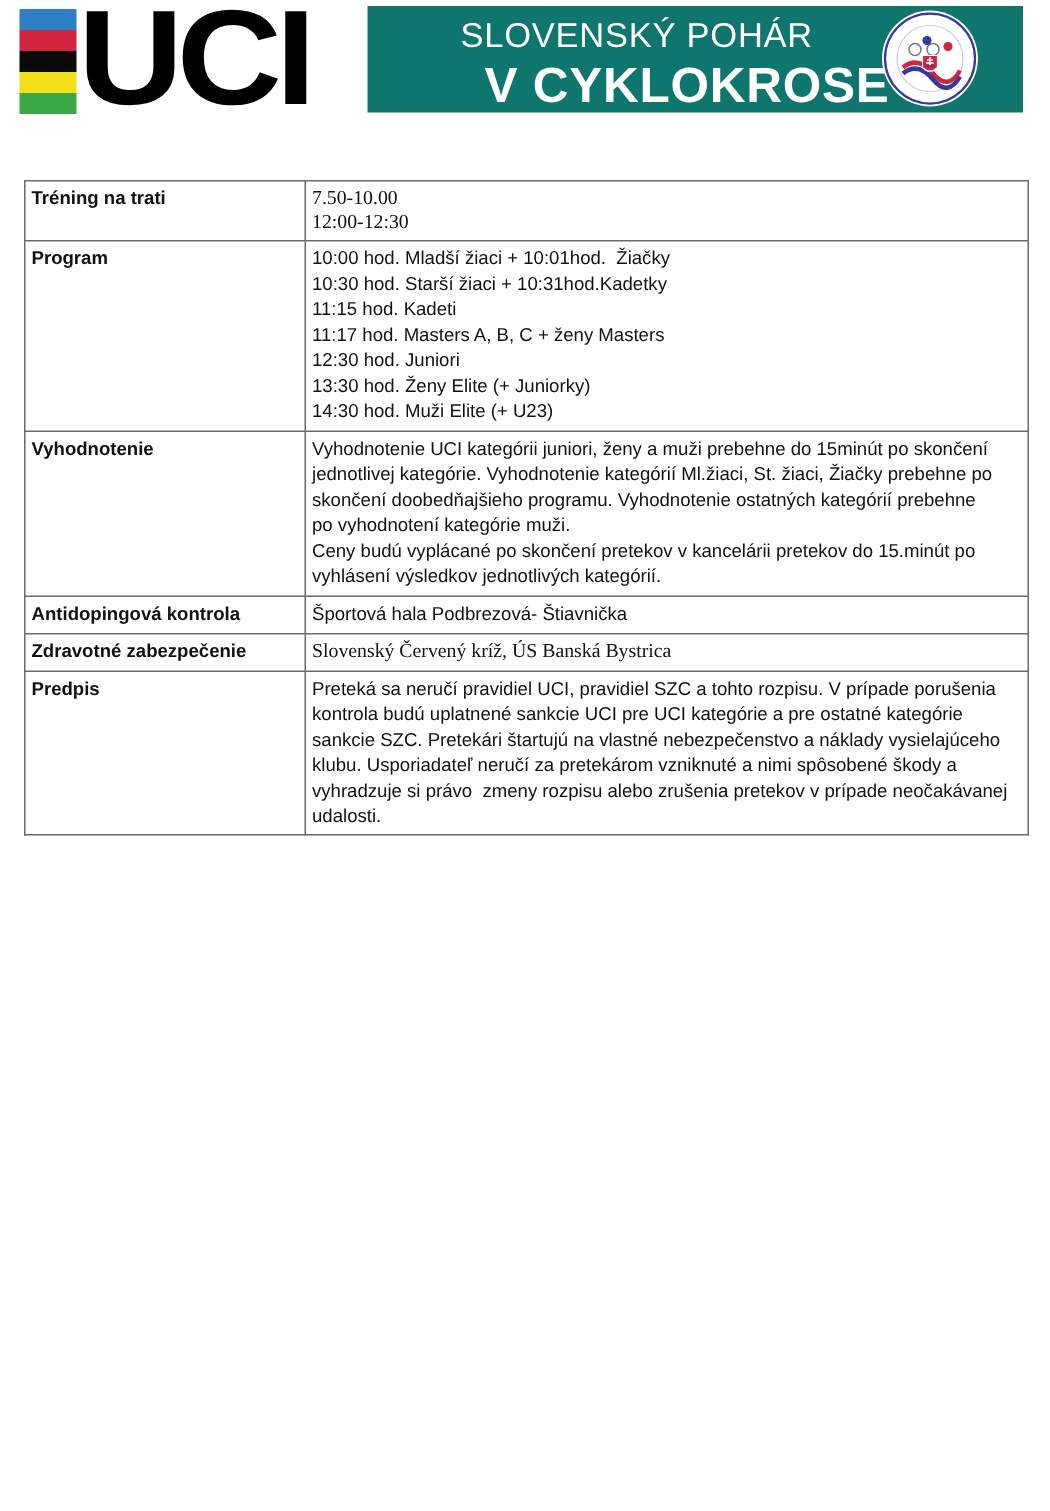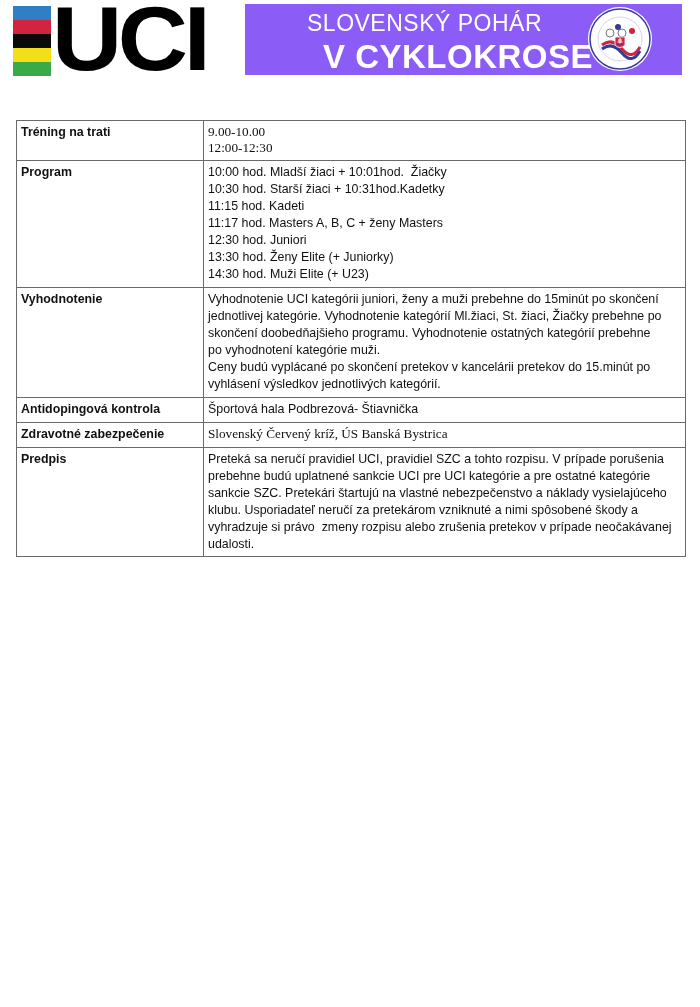--- a/index.html
+++ b/index.html
@@ -8,21 +8,21 @@
   
   .header { position: absolute; left: 0; top: 0; width: 700px; height: 80px; }
   .uci-stripes { position: absolute; left: 13px; top: 6px; width: 38px; height: 70px; }
   .uci-stripes div { height: 14px; }
   .uci-stripes .s1 { background: #2f7fc4; }
   .uci-stripes .s2 { background: #d0243f; }
   .uci-stripes .s3 { background: #0a0a0a; }
   .uci-stripes .s4 { background: #f2df18; }
   .uci-stripes .s5 { background: #3aaa48; }
   .uci-text { position: absolute; left: 52px; top: -6px; font-family: "Liberation Sans", sans-serif; font-weight: 900; font-size: 90px; letter-spacing: -4px; color: #000; line-height: 90px; transform: scaleX(1.08); transform-origin: left top; }
-  .banner { position: absolute; left: 245px; top: 4px; width: 437px; height: 71px; background: #8b5cf6; }
+  .banner { position: absolute; left: 245px; top: 4px; width: 437px; height: 71px; background: #0f766e; }
   .banner-line1 { position: absolute; left: 62px; top: 6px; color: #fff; font-size: 23px; letter-spacing: 0.5px; font-weight: 300; }
   .banner-line2 { position: absolute; left: 78px; top: 34px; color: #fff; font-size: 33px; font-weight: bold; letter-spacing: 0.5px; }
   .szc-logo { position: absolute; left: 343px; top: 3px; width: 64px; height: 64px; border-radius: 50%; background: #fff; }
   .szc-logo svg { position: absolute; left: 0; top: 0; }
 
   
   table.info { position: absolute; left: 16px; top: 120px; width: 670px; border-collapse: collapse; }
   table.info td { border: 1.5px solid #6a6a6a; vertical-align: top; font-size: 12.4px; line-height: 17px; padding: 3px 4px 3px 4px; }
   table.info td.label { width: 178px; font-weight: bold; }
   table.info td.serif { font-family: "Liberation Serif", serif; font-size: 13.2px; line-height: 16px; }
@@ -66,21 +66,21 @@
       </svg>
     </div>
   </div>
 </div>
 
 <table class="info">
   <tbody>
     <tr class="r-trening">
       <td class="label">Tréning na trati</td>
       <td class="serif">
-        <span class="line">9.00-10.00</span>
+        <span class="line">7.50-10.00</span>
         <span class="line">12:00-12:30</span>
       </td>
     </tr>
     <tr class="r-program">
       <td class="label">Program</td>
       <td>
         <span class="line">10:00 hod. Mladší žiaci + 10:01hod.  Žiačky</span>
         <span class="line">10:30 hod. Starší žiaci + 10:31hod.Kadetky</span>
         <span class="line">11:15 hod. Kadeti</span>
         <span class="line">11:17 hod. Masters A, B, C + ženy Masters</span>
@@ -109,21 +109,21 @@
     <tr class="r-single">
       <td class="label">Zdravotné zabezpečenie</td>
       <td class="serif">
         <span class="line">Slovenský Červený kríž, ÚS Banská Bystrica</span>
       </td>
     </tr>
     <tr class="r-predpis">
       <td class="label">Predpis</td>
       <td>
         <span class="line">Preteká sa neručí pravidiel UCI, pravidiel SZC a tohto rozpisu. V prípade porušenia</span>
-        <span class="line">prebehne budú uplatnené sankcie UCI pre UCI kategórie a pre ostatné kategórie</span>
+        <span class="line">kontrola budú uplatnené sankcie UCI pre UCI kategórie a pre ostatné kategórie</span>
         <span class="line">sankcie SZC. Pretekári štartujú na vlastné nebezpečenstvo a náklady vysielajúceho</span>
         <span class="line">klubu. Usporiadateľ neručí za pretekárom vzniknuté a nimi spôsobené škody a</span>
         <span class="line">vyhradzuje si právo  zmeny rozpisu alebo zrušenia pretekov v prípade neočakávanej</span>
         <span class="line">udalosti.</span>
       </td>
     </tr>
   </tbody>
 </table>
 
 </body></html>

